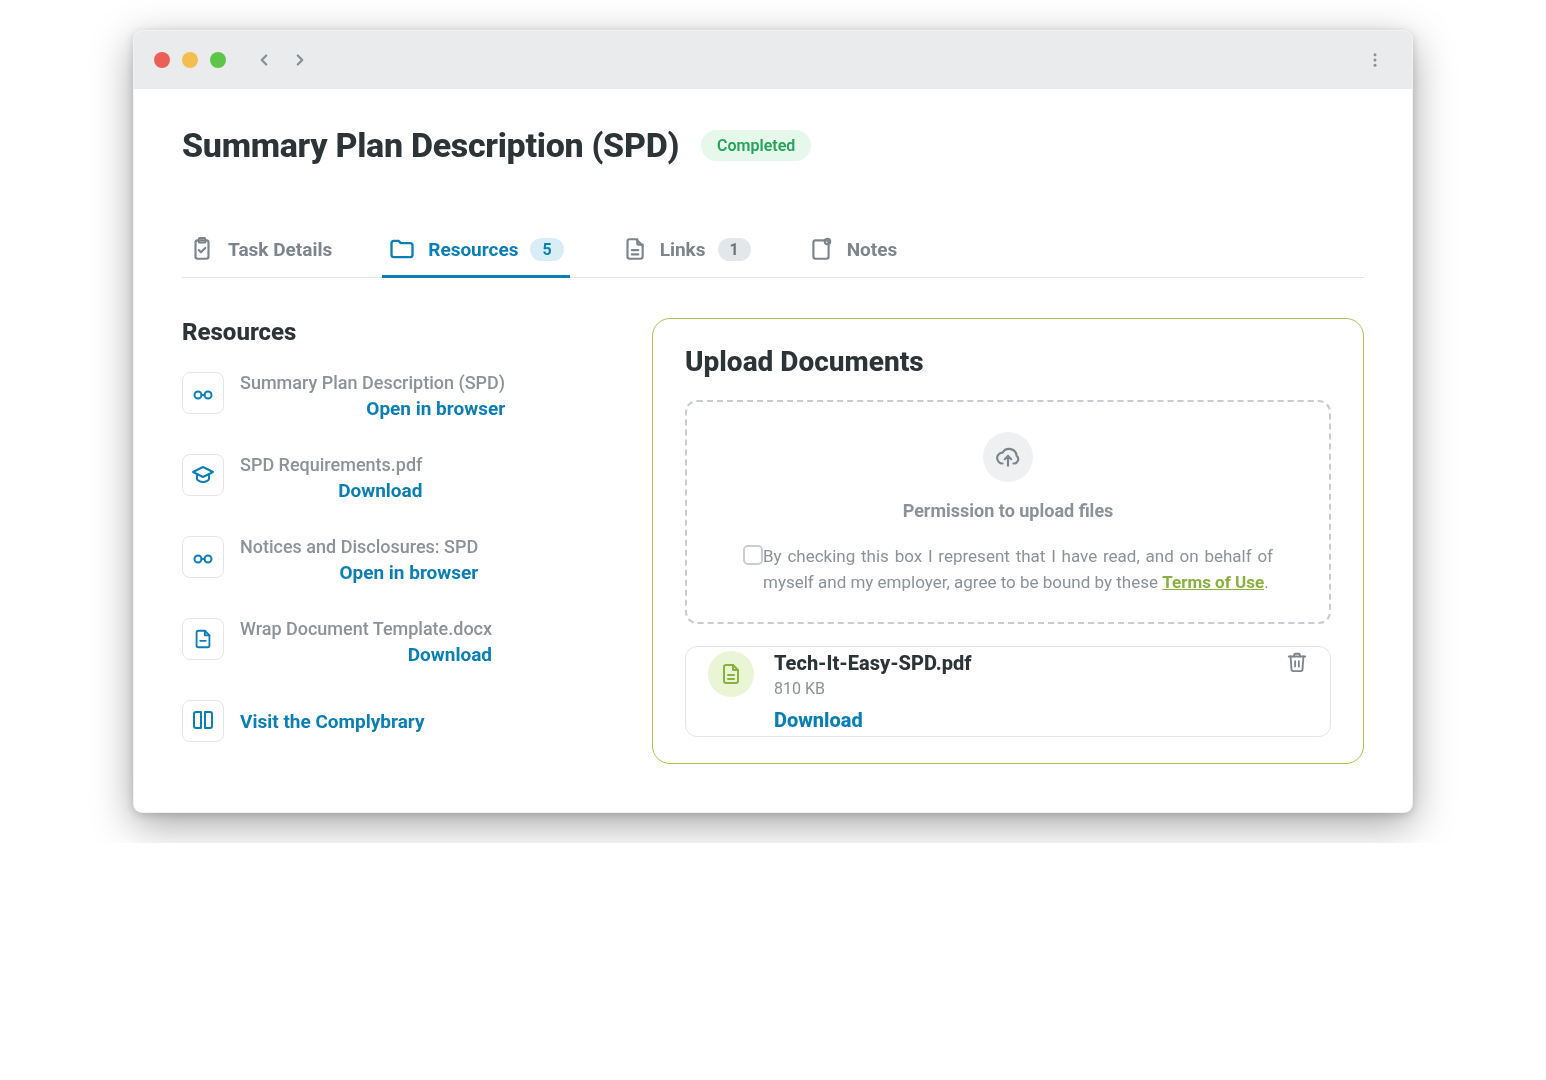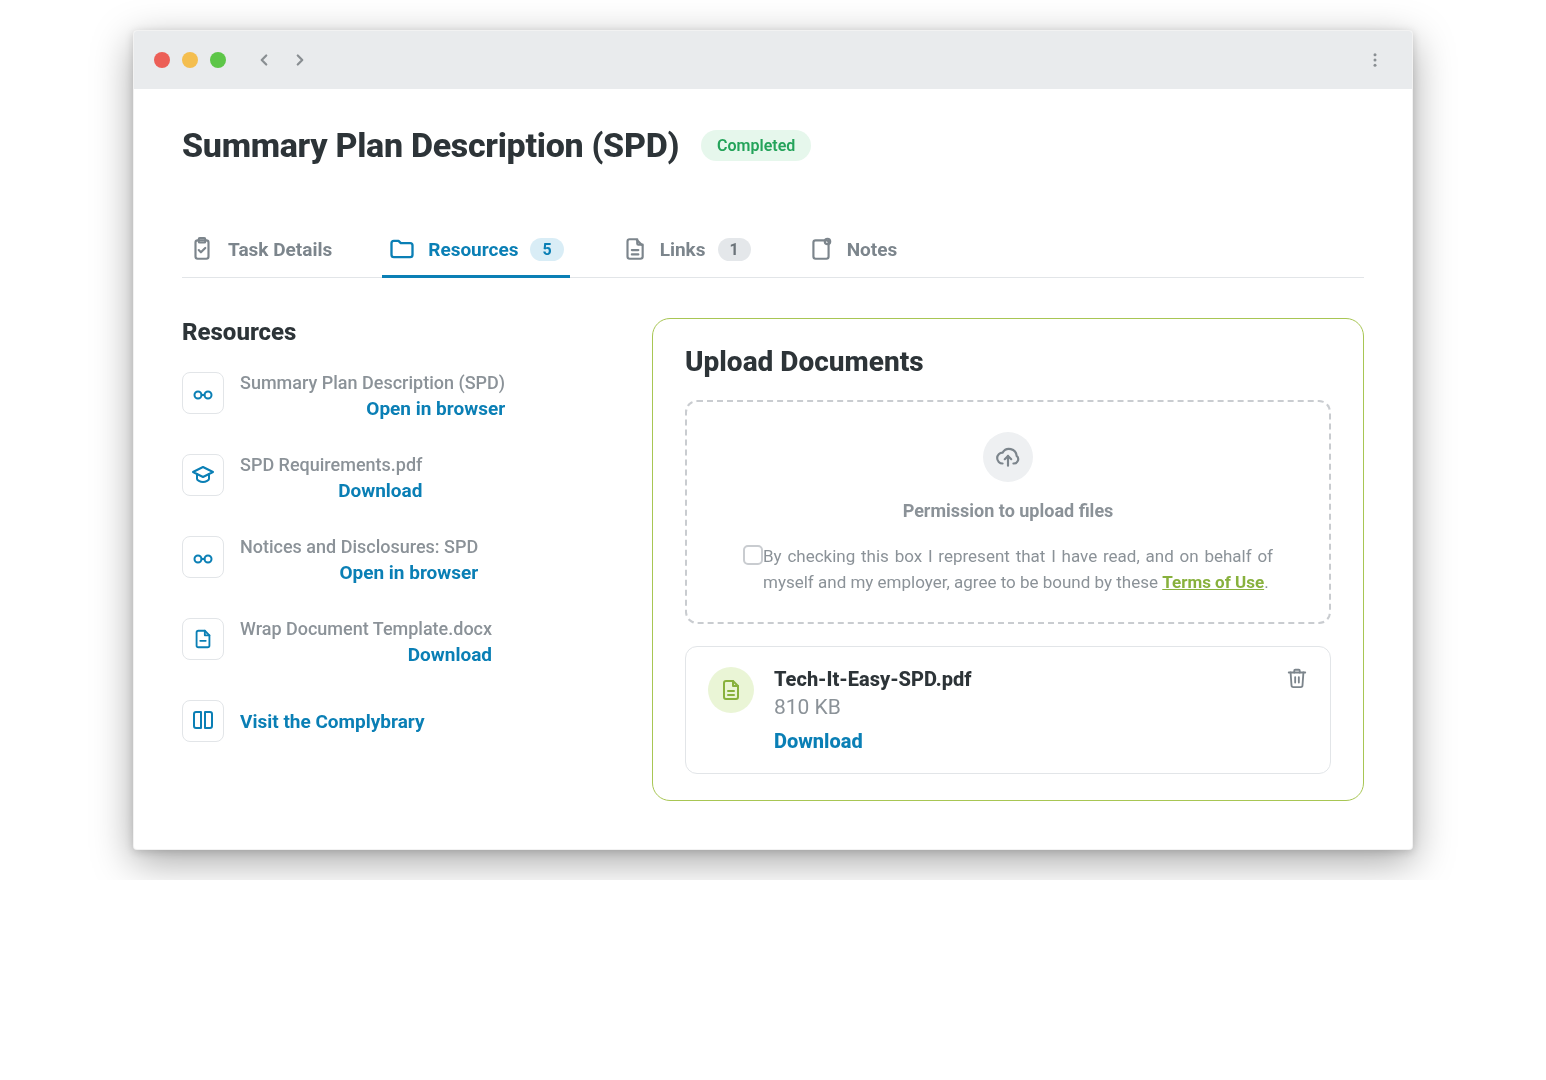--- a/index.html
+++ b/index.html
@@ -7,21 +7,21 @@
   font-family: -apple-system, BlinkMacSystemFont, "Segoe UI", Roboto, Helvetica, Arial, sans-serif;
   background: #ffffff;
   display: flex;
   justify-content: center;
   align-items: flex-start;
   padding: 30px;
 }
 .window {
   width: 1280px;
   background: #fff;
-  border-radius: 4px;
+  border-radius: 9px;
   box-shadow: 0 12px 40px rgba(0,0,0,0.35), 0 2px 8px rgba(0,0,0,0.15);
   overflow: hidden;
   border: 1px solid rgba(0,0,0,0.05);
 }
 .titlebar {
   height: 58px;
   background: #e9ebed;
   display: flex;
   align-items: center;
   padding: 0 20px;
@@ -87,30 +87,30 @@
   color:#7c858c;
 }
 .perm-title { color:#8b9298; font-size:18px; font-weight:700; margin-bottom: 22px; }
 .perm-row { display:flex; align-items:flex-start; text-align:left; justify-content:center; }
 .perm-row .cb {
   width:20px; height:20px; border:2px solid #c9ccd0; border-radius:5px; flex-shrink:0; margin-top:2px; cursor:pointer; background:#fff;
 }
 .perm-row .ptxt { color:#8b9298; font-size:17px; line-height:1.55; max-width: 510px; text-align:justify; }
 .perm-row .ptxt a { color:#88b13d; font-weight:700; text-decoration: underline; cursor:pointer; }
 .file-card {
-  border:1px solid #e2e5e8; border-radius:12px; padding: 20px 22px; margin-top: 22px;
+  border:1px solid #e2e5e8; border-radius:12px; padding: 4px 22px; margin-top: 22px;
   display:flex; gap:20px; align-items:flex-start;
 }
 .file-ibox {
   width:46px; height:46px; border-radius:50%; background:#eaf5d6;
   display:flex; align-items:center; justify-content:center; color:#88b13d; flex-shrink:0;
 }
 .file-info { display:flex; flex-direction:column; gap:4px; flex:1; }
 .file-name { font-size:20px; font-weight:800; color:#2d3438; }
-.file-size { font-size:21px; color:#8b9298; }
+.file-size { font-size:16px; color:#8b9298; }
 .file-dl { font-size:20px; font-weight:800; color:#0a7fb5; cursor:pointer; margin-top:6px; }
 .trash { color:#7c858c; cursor:pointer; }
 svg { display:block; }
 </style>
 </head>
 <body>
 
 <div class="window">
   <div class="titlebar">
     <div class="traffic">

